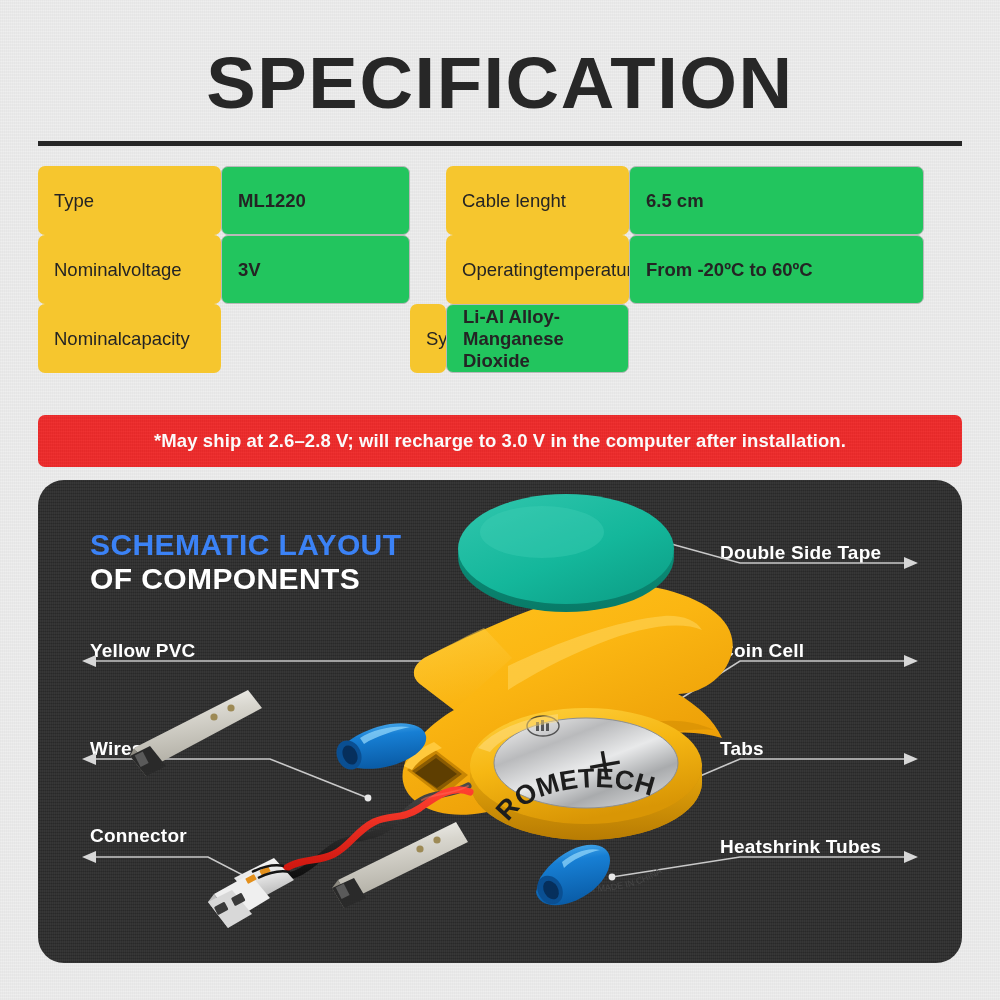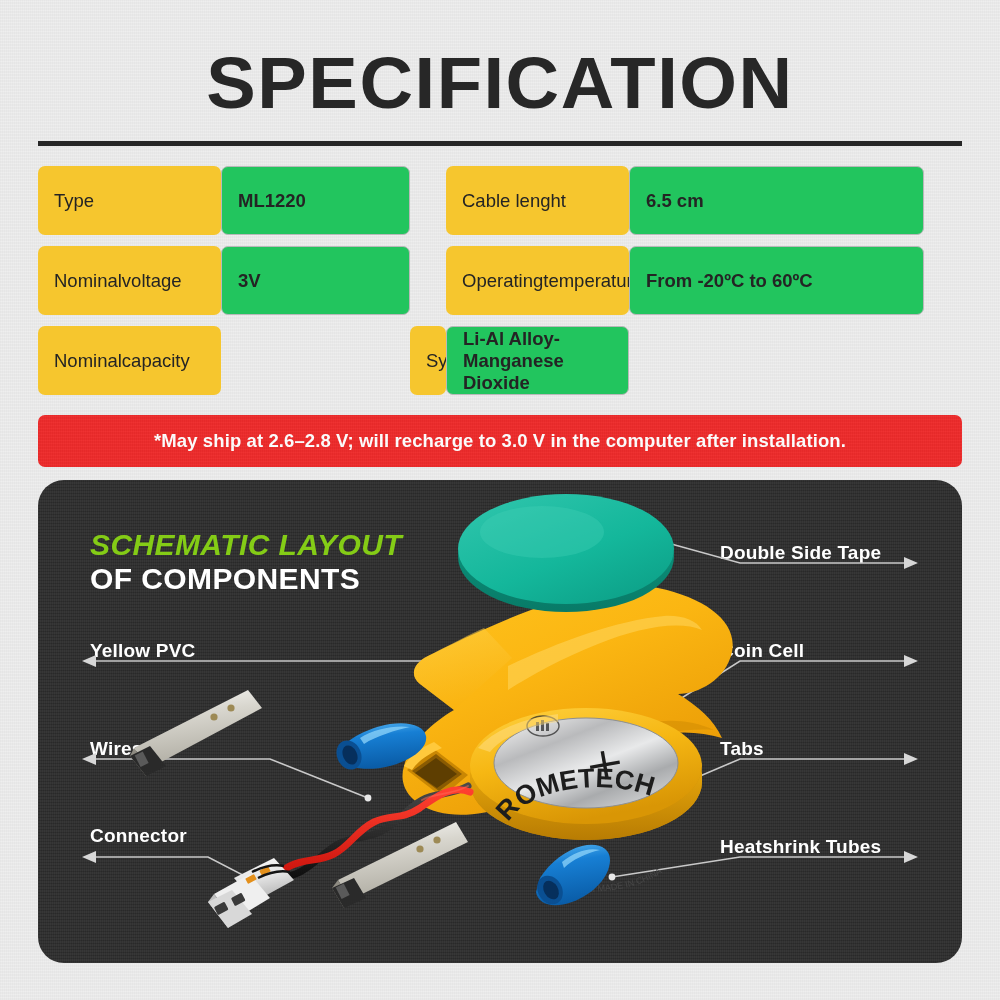--- a/index.html
+++ b/index.html
@@ -69,21 +69,20 @@
 
   
   #spec-grid {
     position: absolute;
     left: 38px;
     top: 166px;
     width: 924px;
     display: grid;
     grid-template-columns: 183px 189px 36px 183px 295px;
     grid-auto-rows: 69px;
-    row-gap: 11px;
     align-items: stretch;
   }
 
   .cell-key, .cell-val {
     display: flex;
     align-items: center;
     padding: 0 16px;
     border-radius: 7px;
     font-size: 18.5px;
     line-height: 22px;
@@ -141,21 +140,21 @@
 
   #sch-heading {
     position: absolute;
     left: 52px;
     top: 48px;
     font-size: 30px;
     line-height: 34px;
     font-weight: 700;
     letter-spacing: .4px;
   }
-  #sch-heading .l1 { color: #84cc16; display: block; font-style: italic; }
+  #sch-heading .l1 { color: #3b82f6; display: block; }
   #sch-heading .l2 { color: #ffffff; display: block; }
 
   
   .callout {
     position: absolute;
     color: #ffffff;
     font-size: 19px;
     font-weight: 700;
     letter-spacing: .2px;
     white-space: nowrap;

